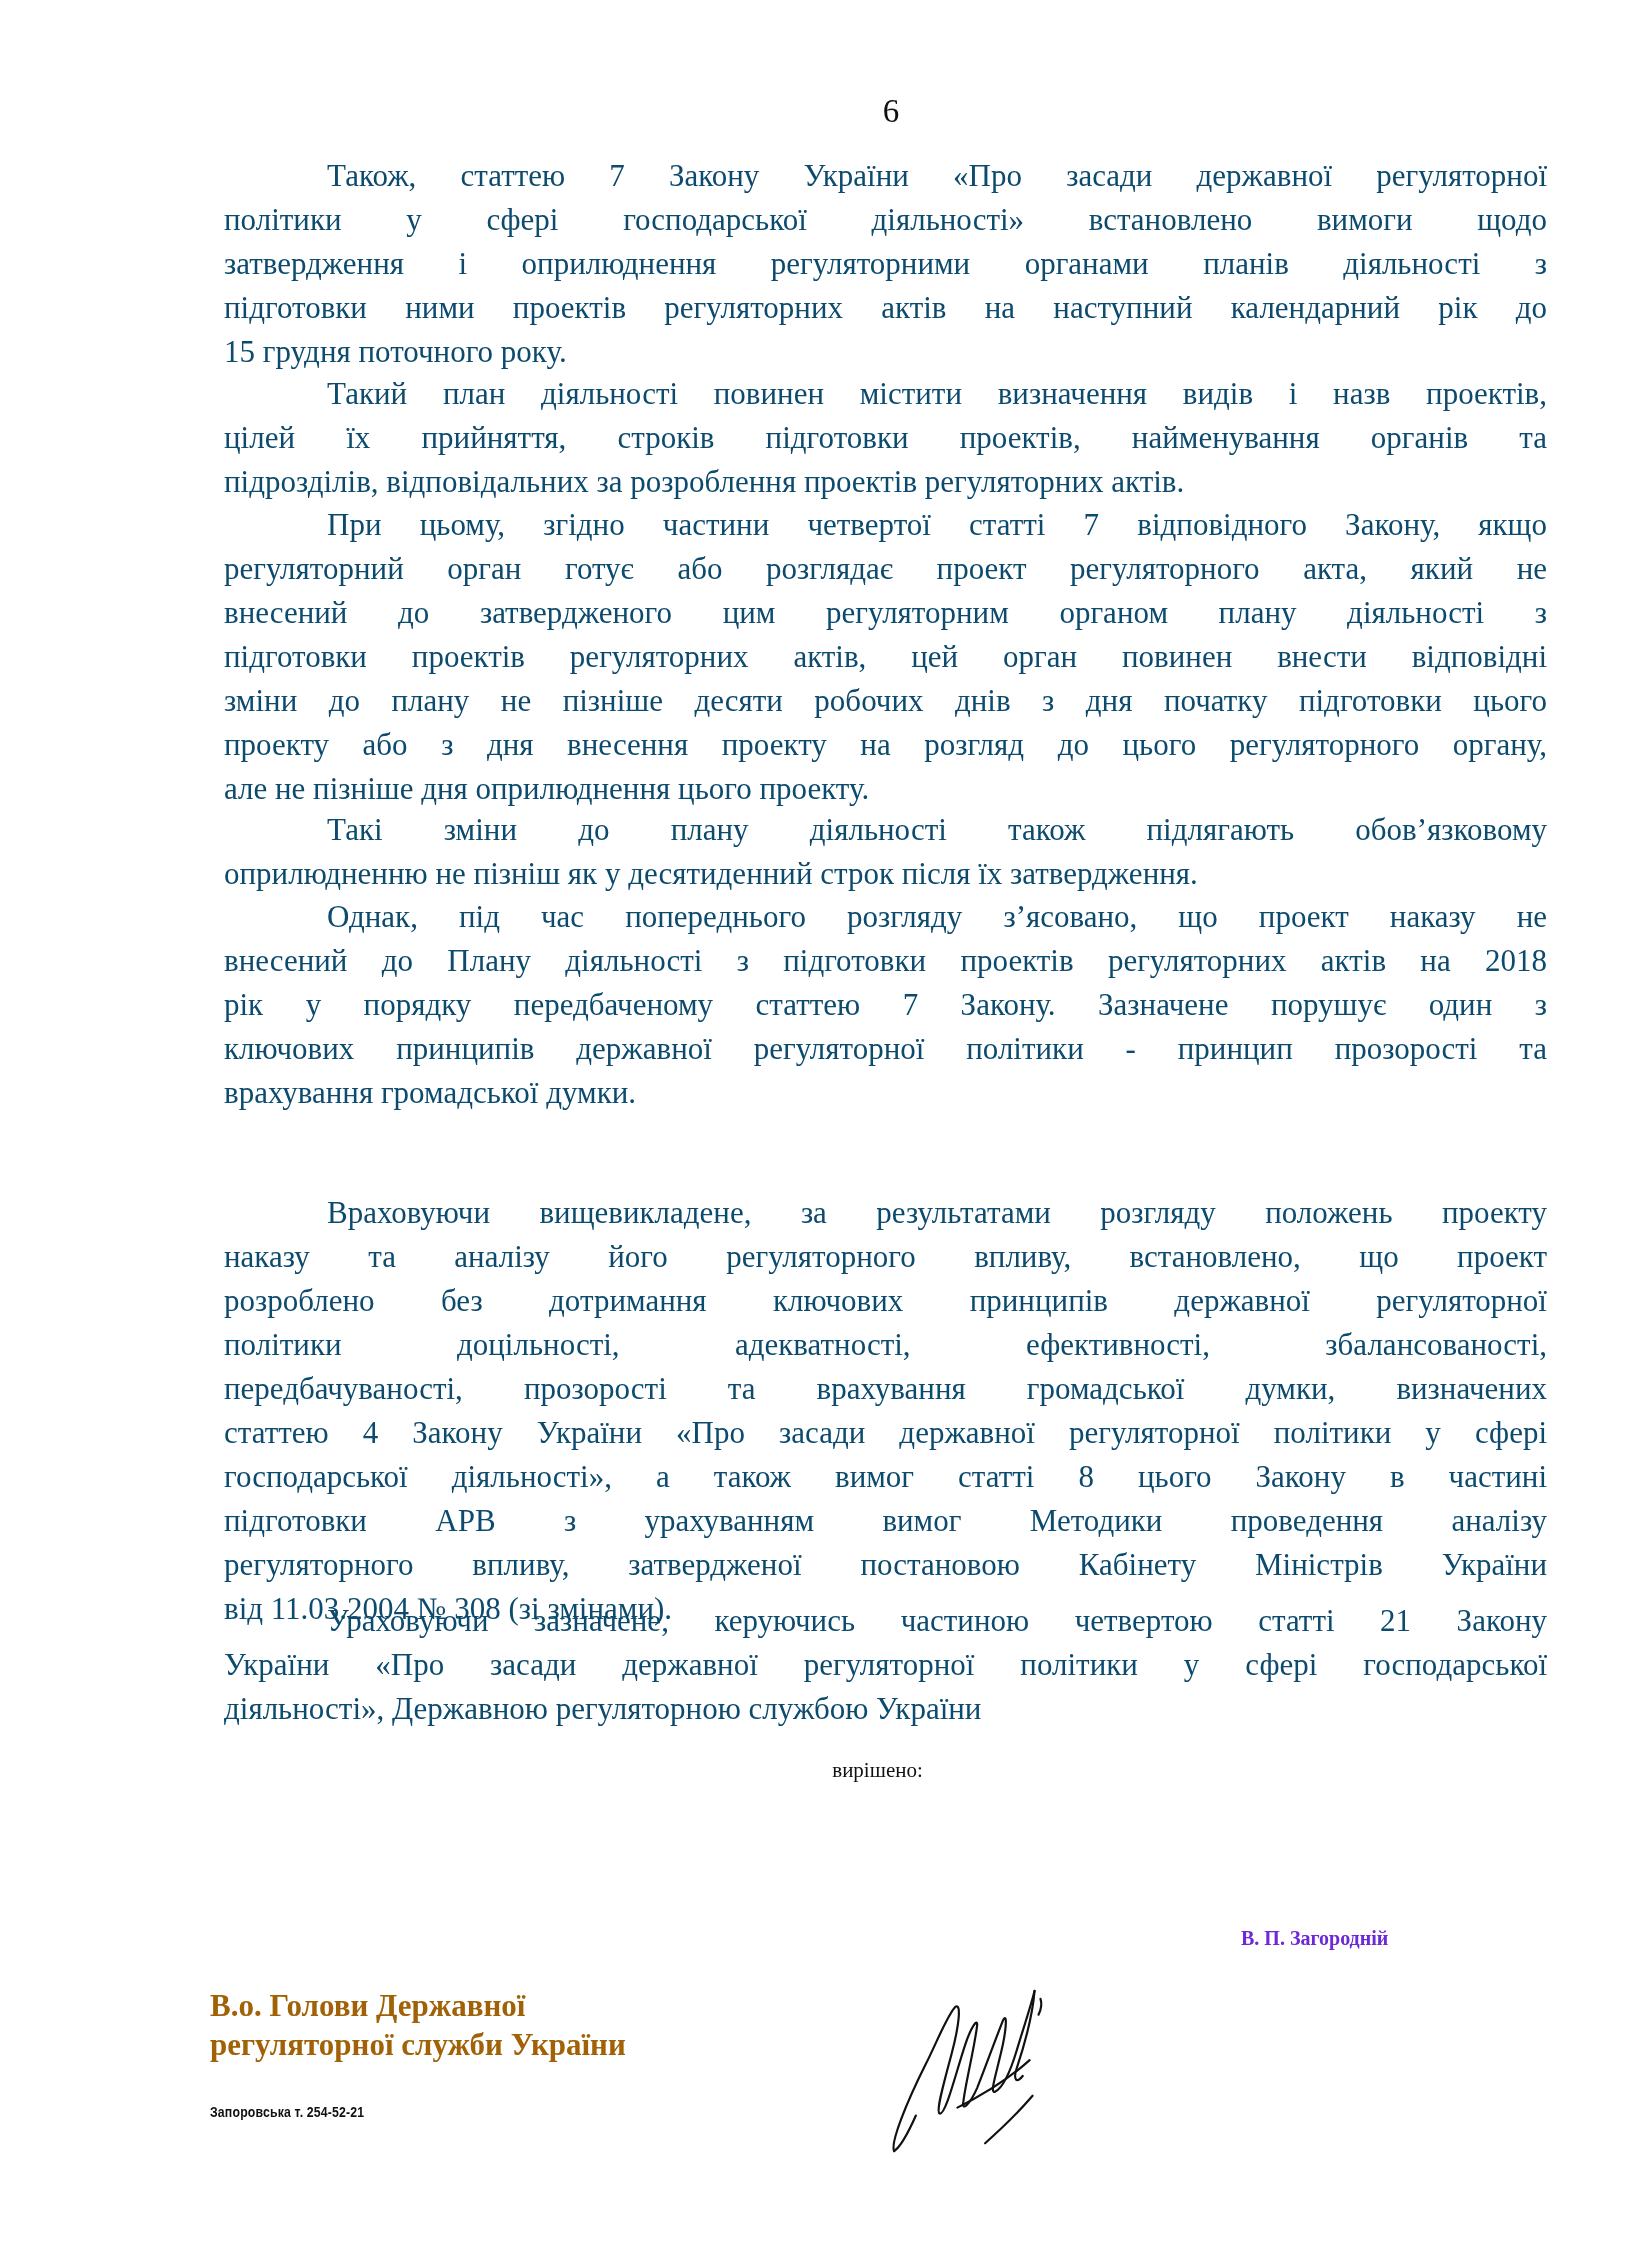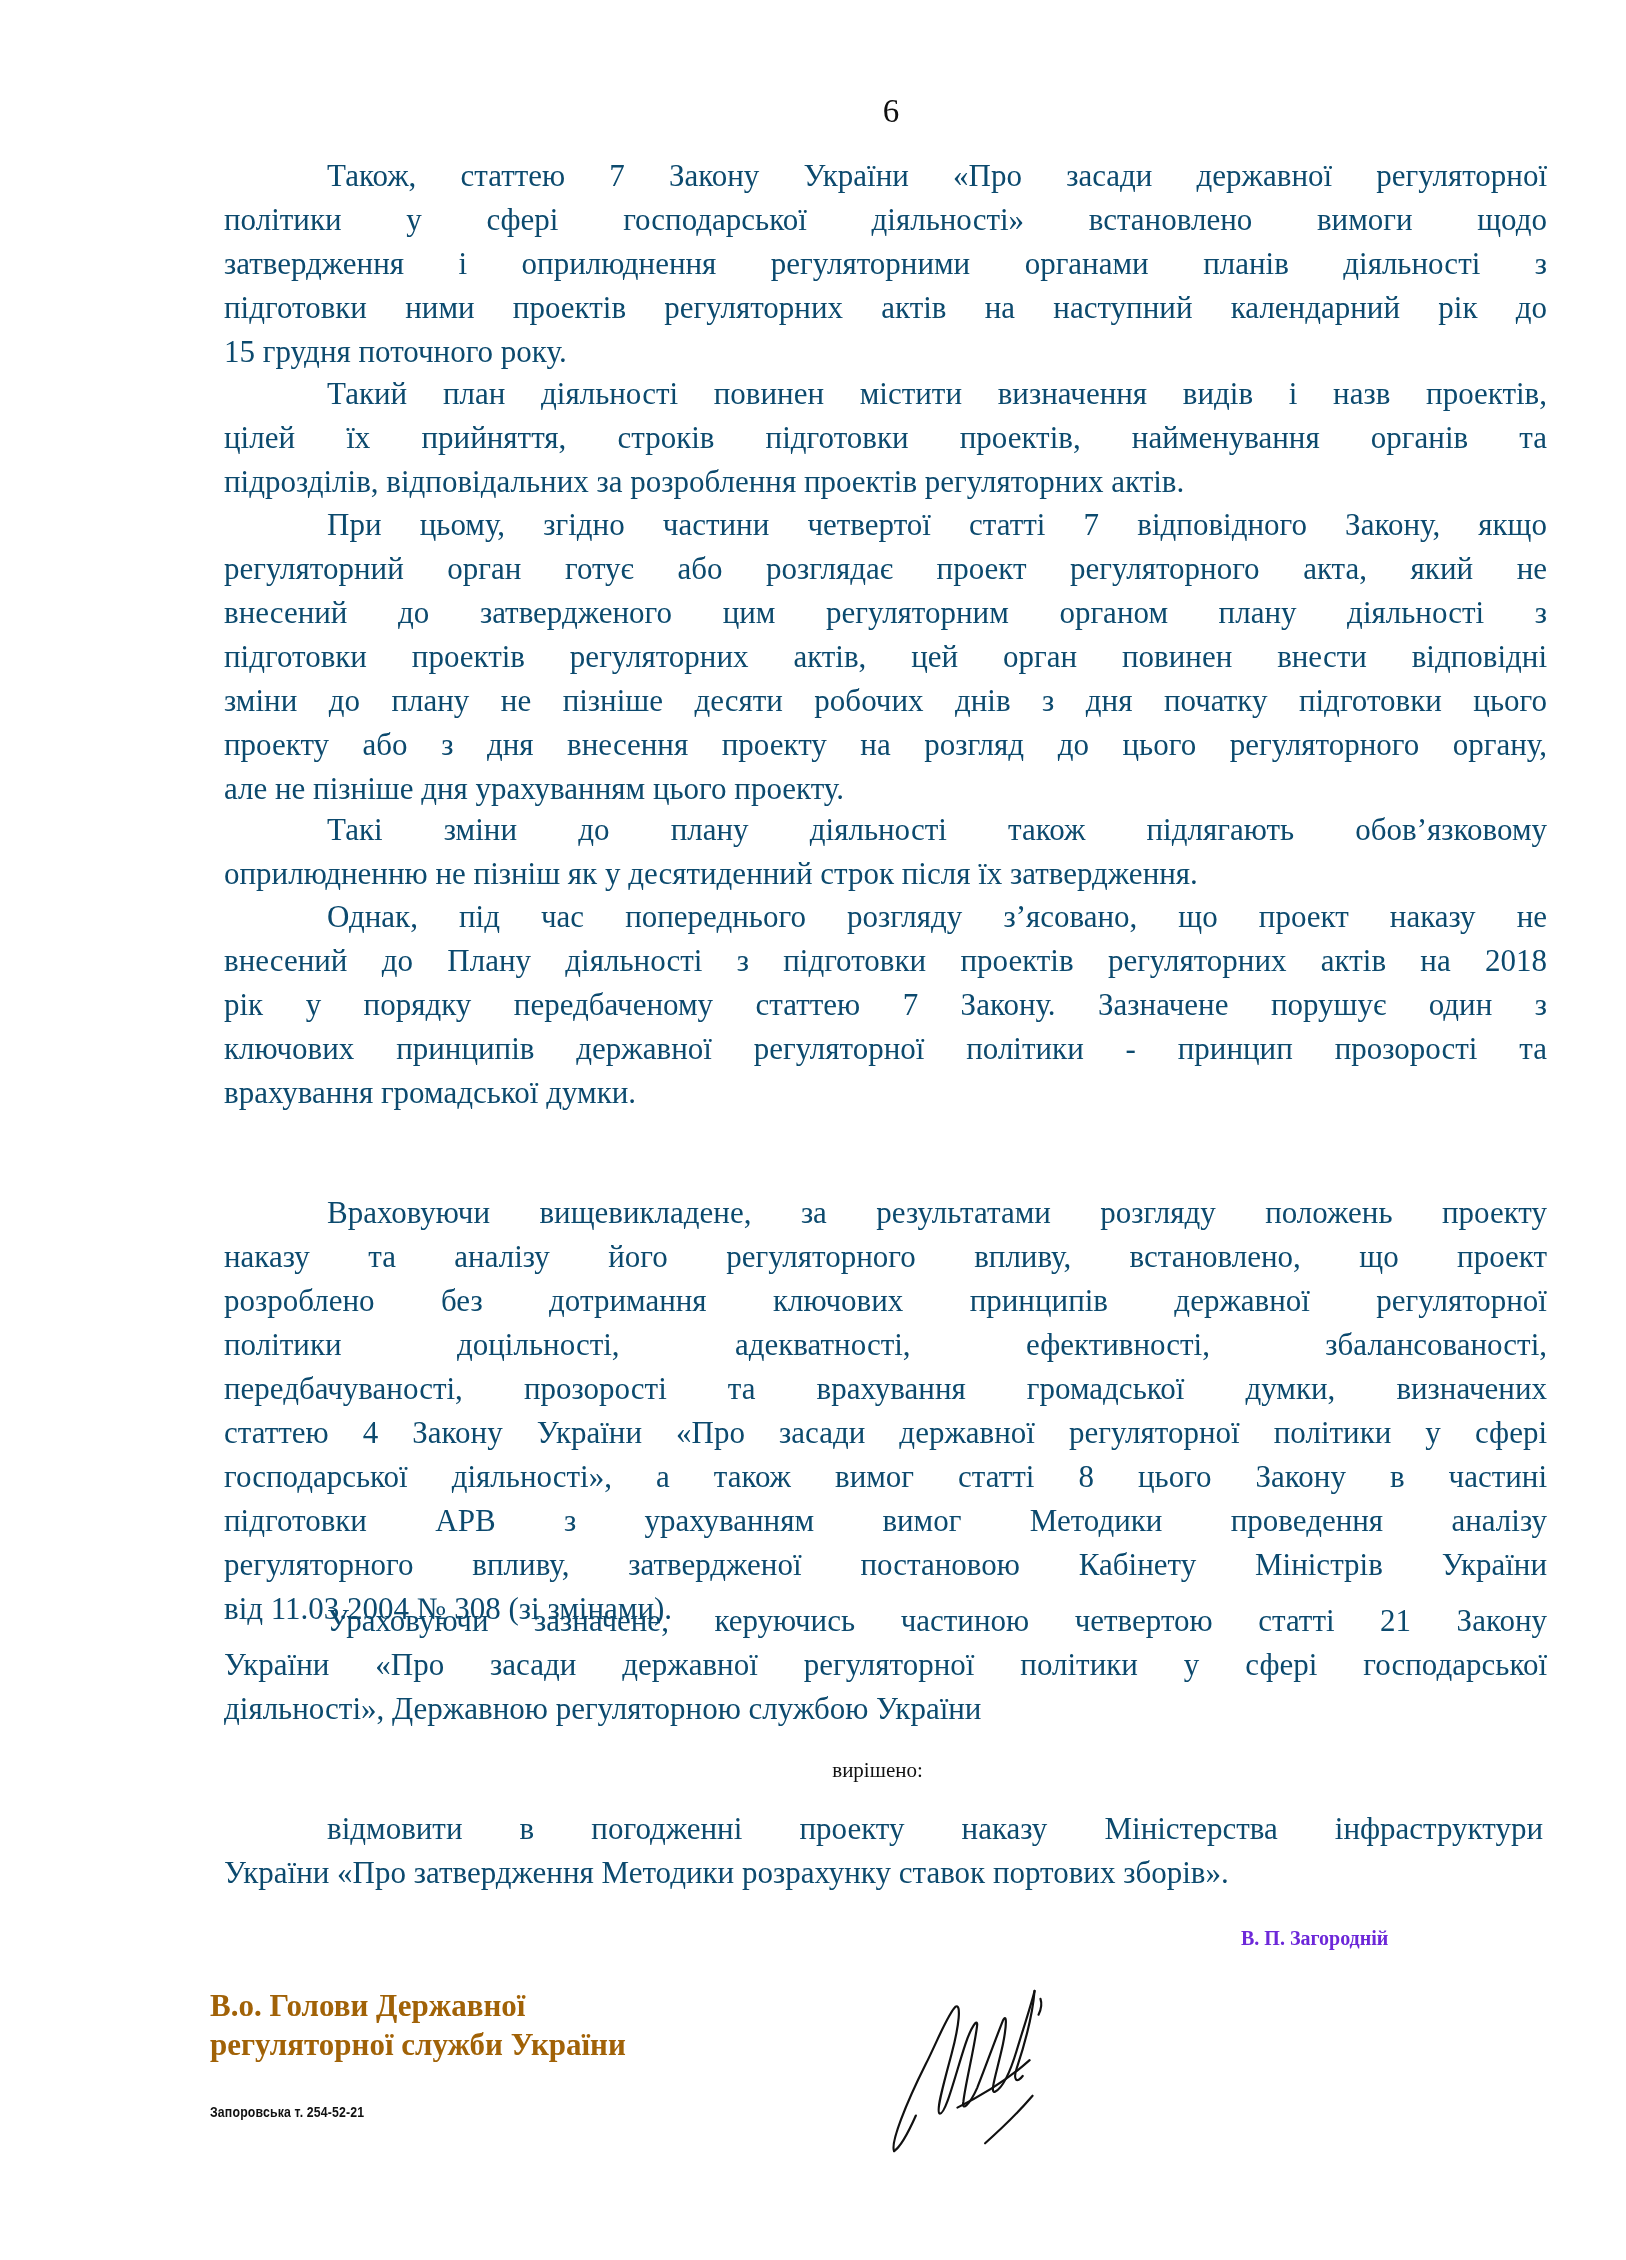--- a/index.html
+++ b/index.html
@@ -45,21 +45,21 @@
     <span class="line last">підрозділів, відповідальних за розроблення проектів регуляторних актів.</span>
   </div>
 
   <div class="para" style="top:503px;">
     <span class="line indent">При цьому, згідно частини четвертої статті 7 відповідного Закону, якщо</span>
     <span class="line">регуляторний орган готує або розглядає проект регуляторного акта, який не</span>
     <span class="line">внесений до затвердженого цим регуляторним органом плану діяльності з</span>
     <span class="line">підготовки проектів регуляторних актів, цей орган повинен внести відповідні</span>
     <span class="line">зміни до плану не пізніше десяти робочих днів з дня початку підготовки цього</span>
     <span class="line">проекту або з дня внесення проекту на розгляд до цього регуляторного органу,</span>
-    <span class="line last">але не пізніше дня урахуванням цього проекту.</span>
+    <span class="line last">але не пізніше дня оприлюднення цього проекту.</span>
   </div>
 
   <div class="para" style="top:808px;">
     <span class="line indent">Такі зміни до плану діяльності також підлягають обов’язковому</span>
     <span class="line last">оприлюдненню не пізніш як у десятиденний строк після їх затвердження.</span>
   </div>
 
   <div class="para" style="top:895px;">
     <span class="line indent">Однак, під час попереднього розгляду з’ясовано, що проект наказу не</span>
     <span class="line">внесений до Плану діяльності з підготовки проектів регуляторних актів на 2018</span>
@@ -84,24 +84,20 @@
   <div class="para" style="top:1599px;">
     <span class="line indent">Ураховуючи зазначене, керуючись частиною четвертою статті 21 Закону</span>
     <span class="line">України «Про засади державної регуляторної політики у сфері господарської</span>
     <span class="line last">діяльності», Державною регуляторною службою України</span>
   </div>
 
   <div class="center-line" style="top:1748px;">
     <span>вирішено:</span>
   </div>
 
-  <div class="para" style="top:1807px; width:1319px;">
-    <span class="line indent">відмовити в погодженні проекту наказу Міністерства інфраструктури</span>
-    <span class="line last">України «Про затвердження Методики розрахунку ставок портових зборів».</span>
-  </div>
 
   <div class="sig-title">
     <span>В.о. Голови Державної</span>
     <span>регуляторної служби України</span>
   </div>
 
   <svg class="signature" viewBox="0 0 220 180" xmlns="http://www.w3.org/2000/svg">
     <g fill="none" stroke="#111" stroke-width="2.2" stroke-linecap="round" stroke-linejoin="round">
       <path d="M8,168 C4,160 20,120 40,80 C52,56 62,30 70,22 C76,18 74,40 66,70 C58,100 50,128 54,130 C60,132 70,90 80,60 C86,42 92,34 92,40 C90,60 80,100 78,118 C76,128 84,122 92,104 C100,84 110,56 118,36 C122,28 122,40 118,60 C112,88 104,110 110,108 C118,104 126,86 132,66 C138,46 146,22 150,6"></path>
       <path d="M150,6 C148,30 140,60 132,84 C128,96 132,100 138,92"></path>

